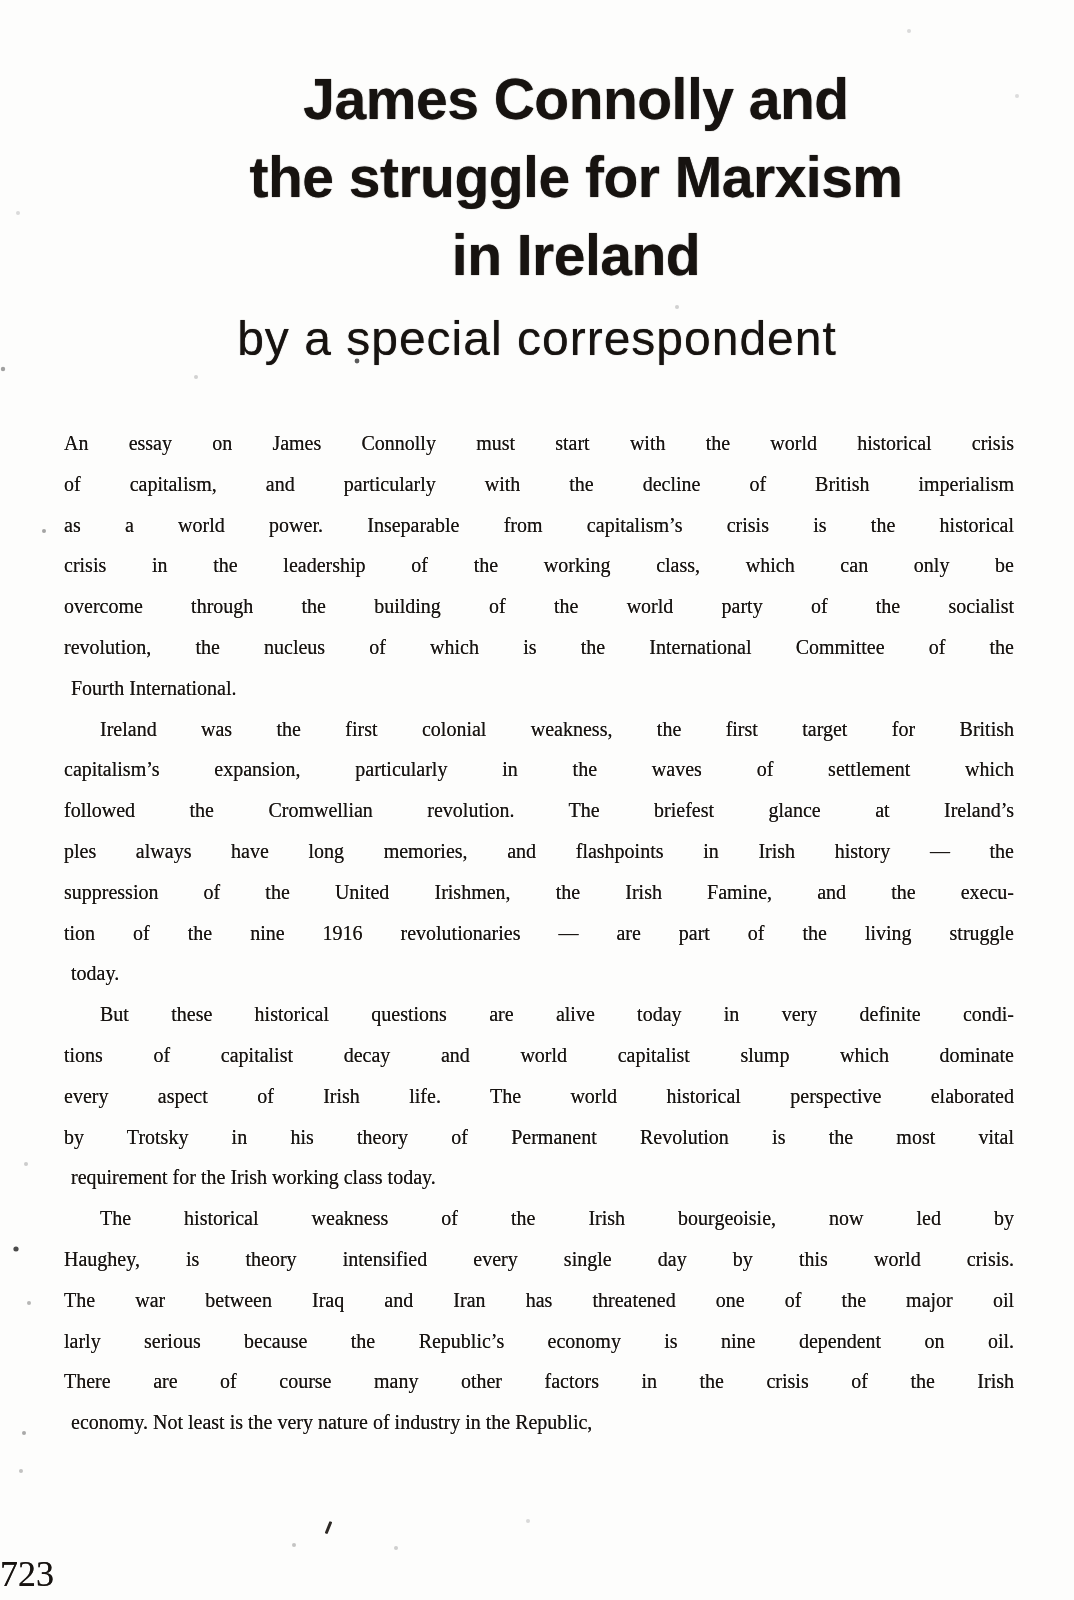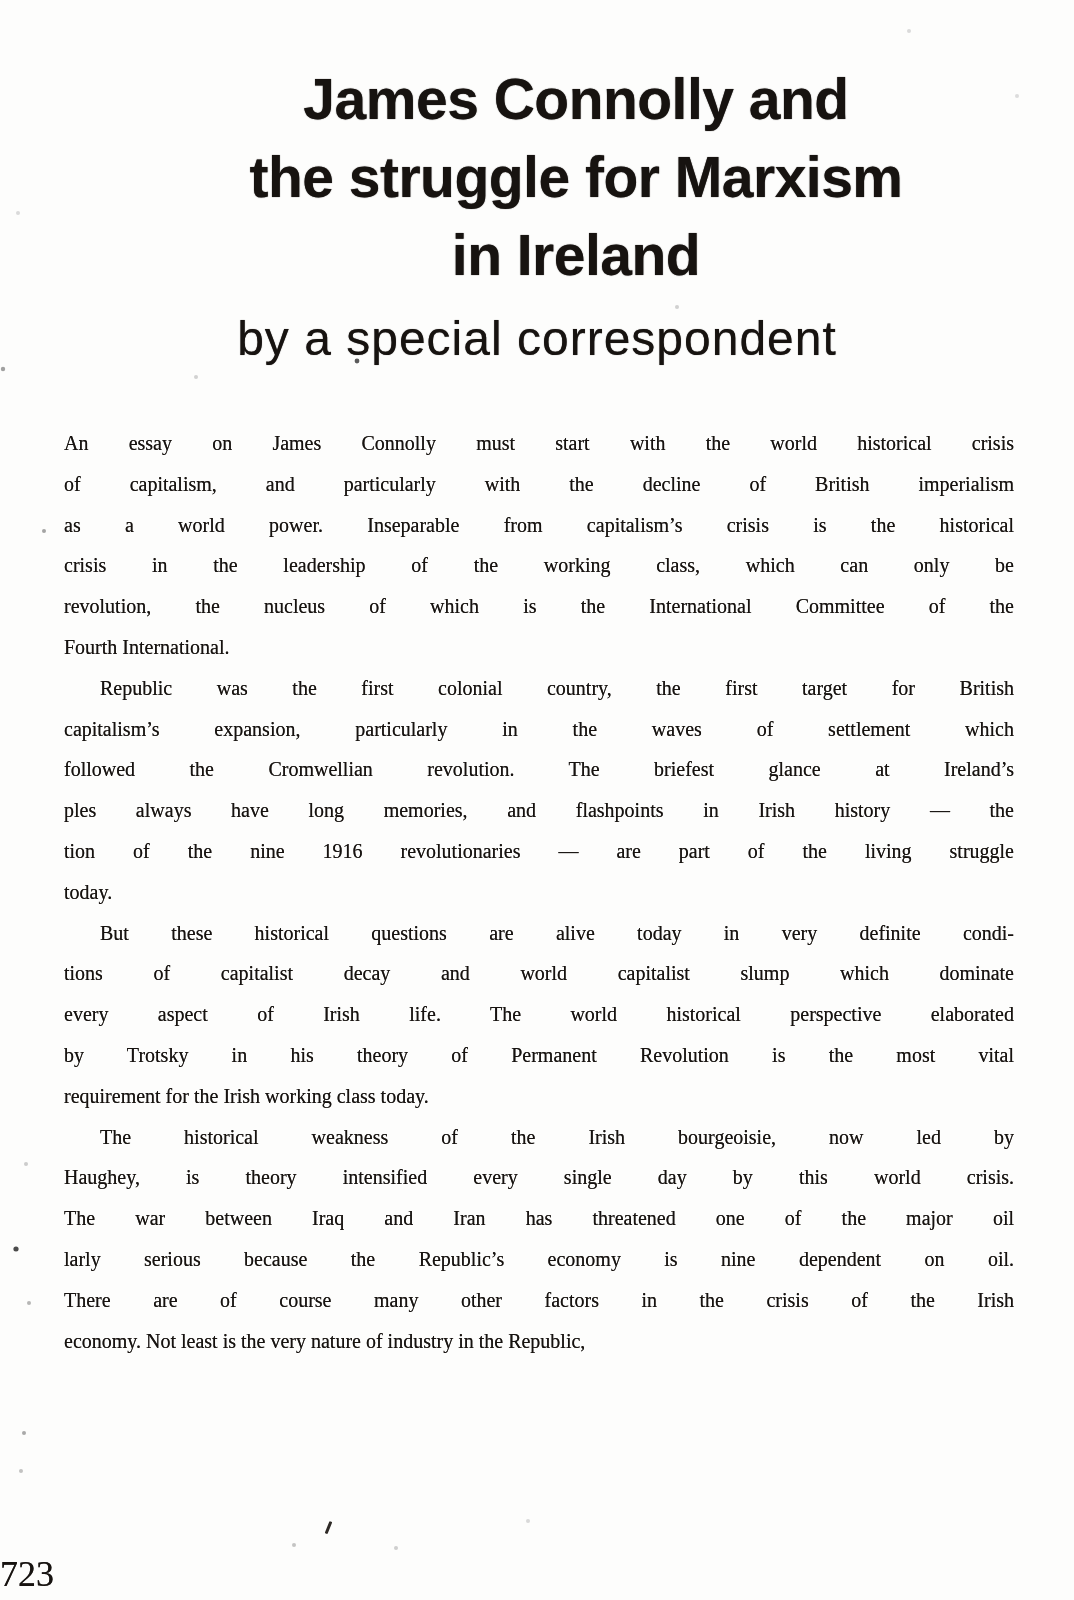--- a/index.html
+++ b/index.html
@@ -53,21 +53,21 @@
     line-height:40.8px;
     text-shadow:0 0 0.6px rgba(23,19,16,0.75);
   }
   .line{
     text-align:justify;
     text-align-last:justify;
     height:40.8px;
     overflow:visible;
     white-space:normal;
   }
-  .line.para-end{text-align-last:left;}
+  .line.para-end{text-align-last:left;margin-left:7px;}
   .line.para-start{text-indent:36px;}
   
   .folio{
     position:absolute;top:1554px;left:0;width:100%;
     text-align:left;
     font-size:36px;
     line-height:40px;
     text-shadow:0 0 0.6px rgba(23,19,16,0.75);
   }
   
@@ -117,26 +117,28 @@
     </h1>
   </header>
 
   <div class="byline">by a special correspondent</div>
 
   <main class="article-body">
       <div class="line">An essay on James Connolly must start with the world historical crisis</div>
       <div class="line">of capitalism, and particularly with the decline of British imperialism</div>
       <div class="line">as a world power. Inseparable from capitalism’s crisis is the historical</div>
       <div class="line">crisis in the leadership of the working class, which can only be</div>
+      <div class="line">overcome through the building of the world party of the socialist</div>
       <div class="line">revolution, the nucleus of which is the International Committee of the</div>
       <div class="line para-end">Fourth International.</div>
-      <div class="line para-start">Republic was the first colonial country, the first target for British</div>
+      <div class="line para-start">Ireland was the first colonial weakness, the first target for British</div>
       <div class="line">capitalism’s expansion, particularly in the waves of settlement which</div>
       <div class="line">followed the Cromwellian revolution. The briefest glance at Ireland’s</div>
       <div class="line">ples always have long memories, and flashpoints in Irish history — the</div>
+      <div class="line">suppression of the United Irishmen, the Irish Famine, and the execu-</div>
       <div class="line">tion of the nine 1916 revolutionaries — are part of the living struggle</div>
       <div class="line para-end">today.</div>
       <div class="line para-start">But these historical questions are alive today in very definite condi-</div>
       <div class="line">tions of capitalist decay and world capitalist slump which dominate</div>
       <div class="line">every aspect of Irish life. The world historical perspective elaborated</div>
       <div class="line">by Trotsky in his theory of Permanent Revolution is the most vital</div>
       <div class="line para-end">requirement for the Irish working class today.</div>
       <div class="line para-start">The historical weakness of the Irish bourgeoisie, now led by</div>
       <div class="line">Haughey, is theory intensified every single day by this world crisis.</div>
       <div class="line">The war between Iraq and Iran has threatened one of the major oil</div>

